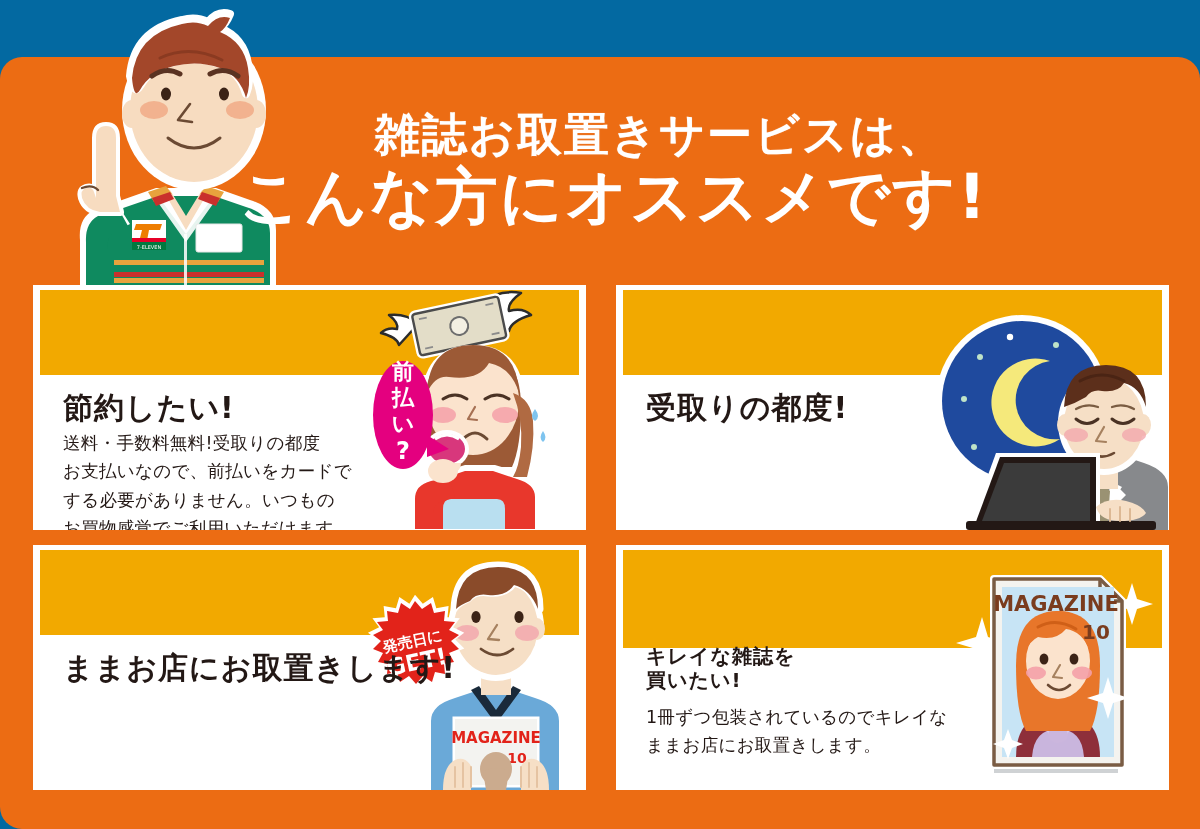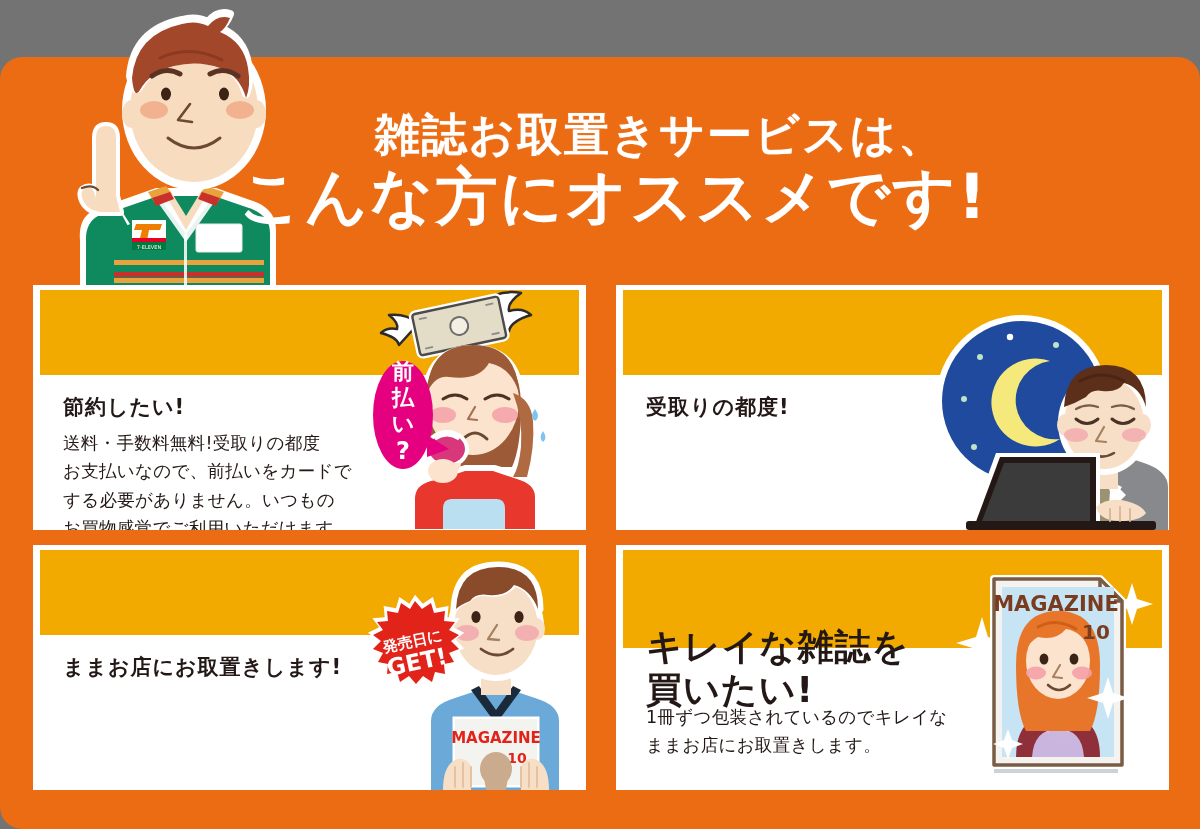--- a/index.html
+++ b/index.html
@@ -3,21 +3,21 @@
 <meta charset="utf-8">
 <title>雑誌お取置きサービス</title>
 <style>
   * { box-sizing: border-box; margin: 0; padding: 0; }
   html, body {
     width: 1200px; height: 829px;
     background: #ffffff;
     font-family: "DejaVu Sans", "Liberation Sans", sans-serif;
     overflow: hidden;
   }
-  #stage { position: relative; width: 1200px; height: 829px; background: #737373; }
+  #stage { position: relative; width: 1200px; height: 829px; background: #0369a1; }
 
   
   .panel {
     position: absolute;
     left: 0; top: 57px; width: 1200px; height: 772px;
     background: #ec6c13;
     border-radius: 22px 22px 0 22px;
   }
 
   
@@ -48,25 +48,25 @@
   }
   .card {
     position: relative; background: #ffffff; overflow: hidden;
   }
   .card-head {
     position: absolute; left: 7px; top: 5px; right: 7px; height: 85px;
     background: #f2a900;
   }
   .card-title {
     position: absolute; left: 30px; top: 50%; transform: translateY(-50%);
-    color: #231815; font-weight: 700; font-size: 21px; line-height: 1.2;
+    color: #231815; font-weight: 700; font-size: 30px; line-height: 1.2;
     letter-spacing: 1px; white-space: pre-line; z-index: 4;
   }
   .card.two-line .card-head { height: 98px; }
-  .card.two-line .card-title { font-size: 36px; }
+  .card.two-line .card-title { font-size: 20px; }
   .card-body {
     position: absolute; left: 30px; right: 10px; top: 108px;
     color: #231815; font-size: 17.5px; line-height: 1.62; white-space: pre-line;
     letter-spacing: .3px; z-index: 3; margin-top: 36px;
   }
   .card.two-line .card-body { top: 122px; }
   .card-note { display: block; font-size: 14.5px; margin-top: 3px; letter-spacing: .2px; }
 
   .art { position: absolute; z-index: 2; }
 

